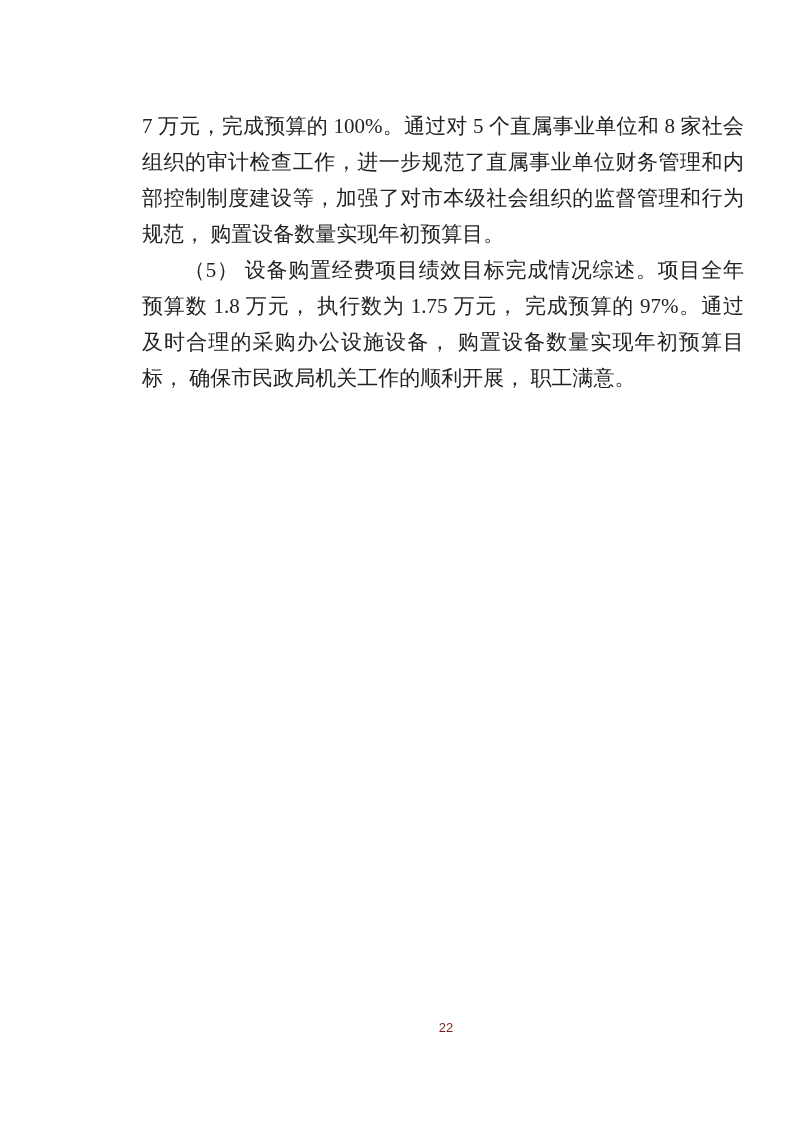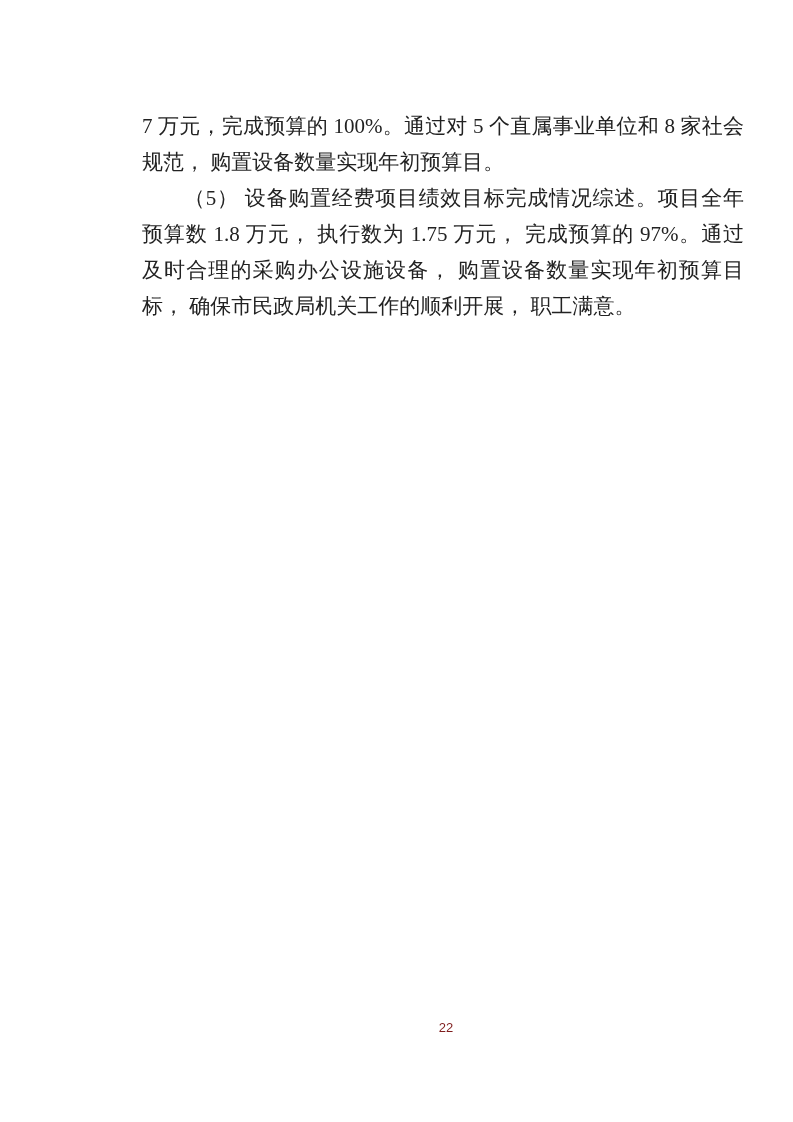--- a/index.html
+++ b/index.html
@@ -49,20 +49,22 @@
 </style>
 </head>
 <body>
 
 <div class="page">
 
   <div class="text-block">
 
     <div>
       <div class="line">7 万元，完成预算的 100%。通过对 5 个直属事业单位和 8 家社会</div>
+      <div class="line">组织的审计检查工作，进一步规范了直属事业单位财务管理和内</div>
+      <div class="line">部控制制度建设等，加强了对市本级社会组织的监督管理和行为</div>
       <div class="line para-end">规范， 购置设备数量实现年初预算目。</div>
     </div>
 
     <div>
       <div class="line indent">（5） 设备购置经费项目绩效目标完成情况综述。项目全年</div>
       <div class="line">预算数 1.8 万元， 执行数为 1.75 万元， 完成预算的 97%。通过</div>
       <div class="line">及时合理的采购办公设施设备， 购置设备数量实现年初预算目</div>
       <div class="line para-end">标， 确保市民政局机关工作的顺利开展， 职工满意。</div>
     </div>
 

